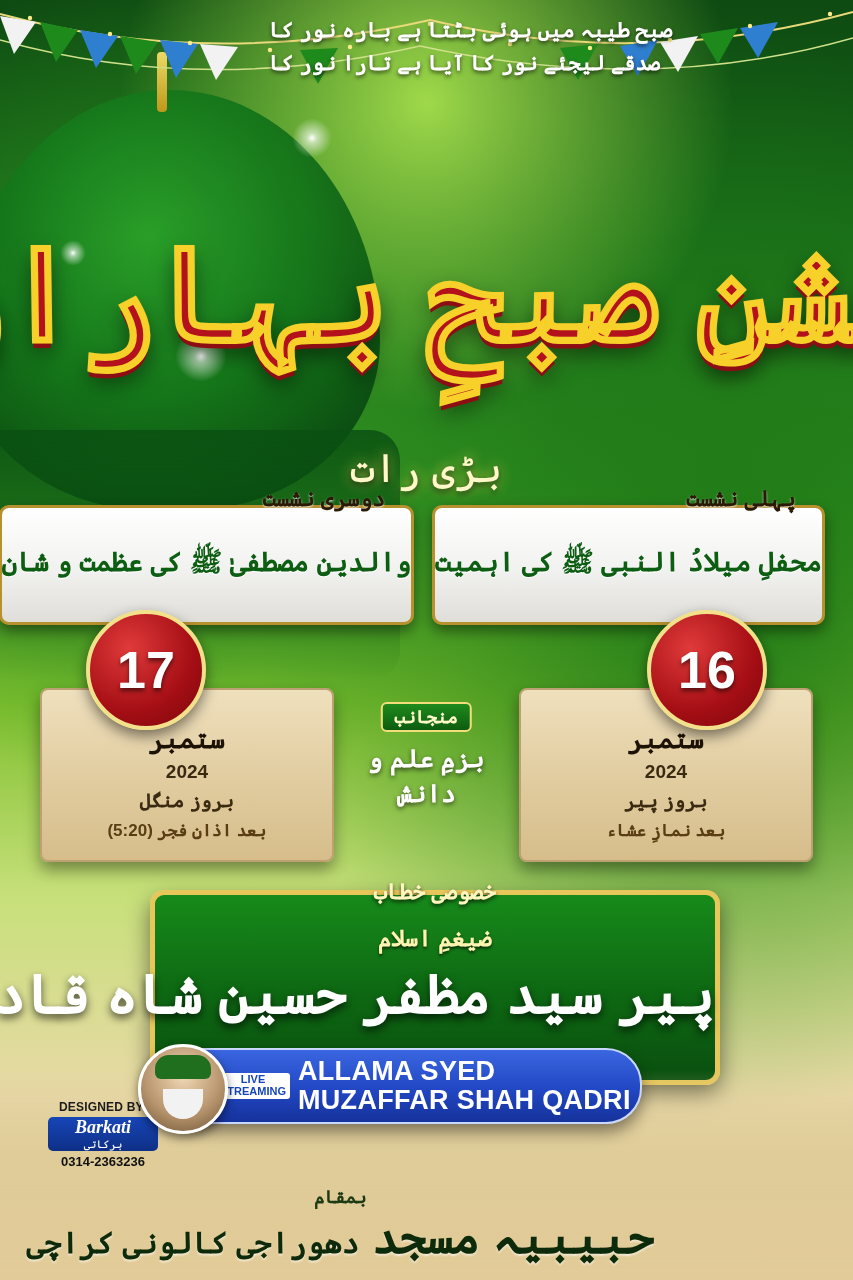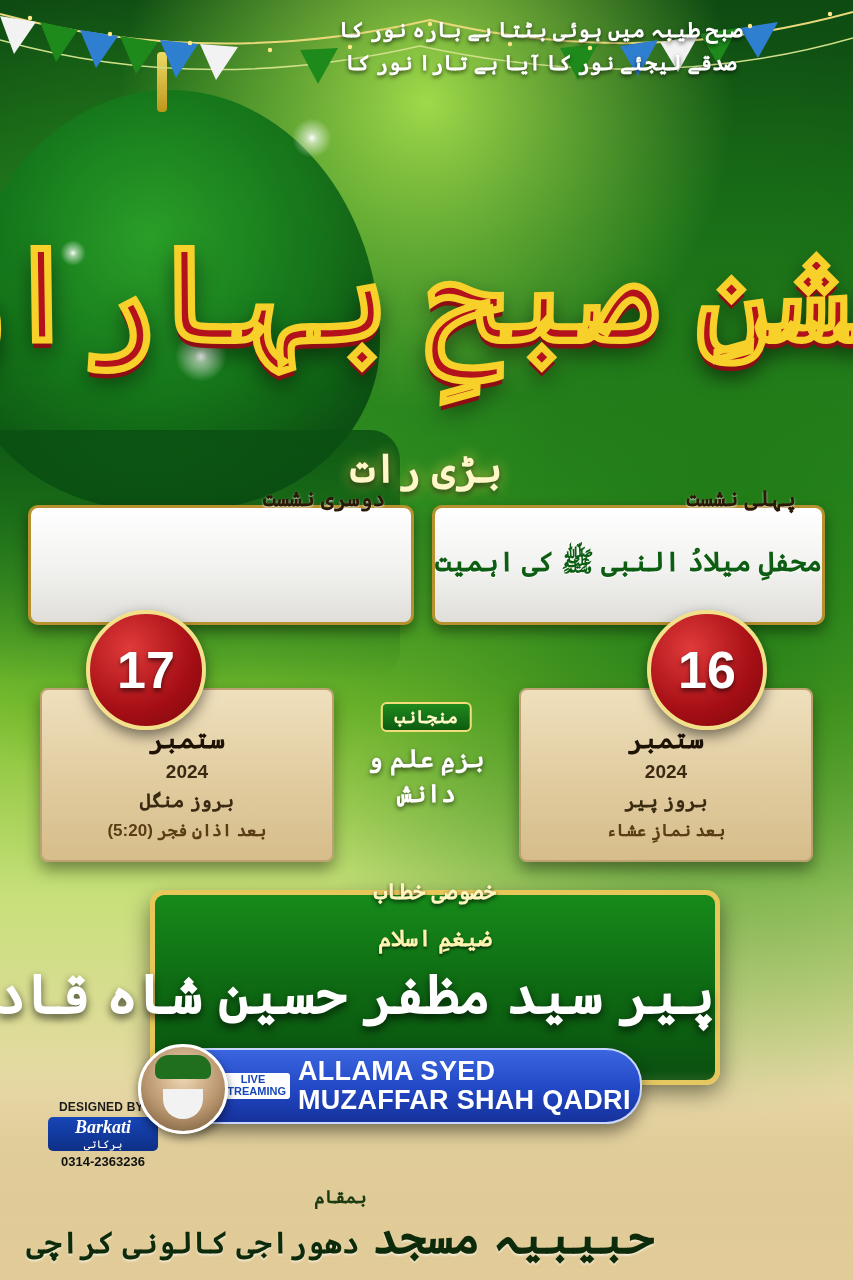--- a/index.html
+++ b/index.html
@@ -35,43 +35,43 @@
   }
   
   .flare{position:absolute;border-radius:50%;background:radial-gradient(circle,#fff 0%,rgba(255,255,255,.6) 18%,rgba(255,255,255,0) 70%);}
   .f1{left:175px;top:330px;width:52px;height:52px;}
   .f2{left:292px;top:118px;width:40px;height:40px;}
   .f3{left:60px;top:240px;width:26px;height:26px;}
   
   .bunting{position:absolute;left:0;top:0;width:853px;height:120px;}
   
   .couplet{
-    position:absolute;right:32px;top:14px;width:560px;
-    text-align:center;direction:rtl;color:#ffffff;
+    position:absolute;right:24px;top:14px;width:560px;
+    text-align:left;direction:rtl;color:#ffffff;
     text-shadow:0 2px 4px rgba(0,0,0,.65);
     font-size:21px;line-height:1.55;font-weight:bold;
   }
   .couplet div{white-space:nowrap;}
   
   .title-wrap{
     position:absolute;left:0;top:120px;width:853px;height:350px;
     display:flex;align-items:center;justify-content:center;direction:rtl;
   }
   .title{
     font-size:132px;font-weight:bold;color:#b3121c;letter-spacing:-6px;
     -webkit-text-stroke:3px #f7d12a;
     text-shadow:
       0 0 2px #f7d12a,
       0 6px 0 #8c0d14,
       0 10px 22px rgba(0,0,0,.55);
     line-height:1;white-space:nowrap;
   }
   .subtitle{
     position:absolute;left:0;top:445px;width:853px;text-align:center;direction:rtl;
-    font-size:40px;font-weight:bold;color:#fff7c8;
+    font-size:40px;font-weight:normal;color:#fff7c8;
     text-shadow:0 3px 6px rgba(0,0,0,.6), 0 0 14px rgba(255,230,90,.8);
   }
   
   .sessions{
     position:absolute;left:28px;top:505px;width:797px;height:120px;
     display:flex;flex-direction:row-reverse;gap:18px;
   }
   .sess{
     flex:1;position:relative;border-radius:10px;
     background:linear-gradient(180deg,#ffffff 0%,#f1f1ef 55%,#dfded9 100%);
@@ -255,20 +255,21 @@
   </div>
   <div class="subtitle">بڑی رات</div>
 
   <div class="sessions">
     <div class="sess">
       <div class="sess-tag">پہلی نشست</div>
       <div class="sess-txt">محفلِ میلادُ النبی ﷺ کی اہمیت</div>
     </div>
     <div class="sess">
       <div class="sess-tag">دوسری نشست</div>
+      <div class="sess-txt">والدینِ مصطفیٰ ﷺ کی عظمت و شان</div>
     </div>
   </div>
 
   <div class="scrolls">
 
     <div class="scroll right">
       <div class="line1">ستمبر</div>
       <div class="line2">2024</div>
       <div class="line2">بروز پیر</div>
       <div class="line3">بعد نمازِ عشاء</div>

